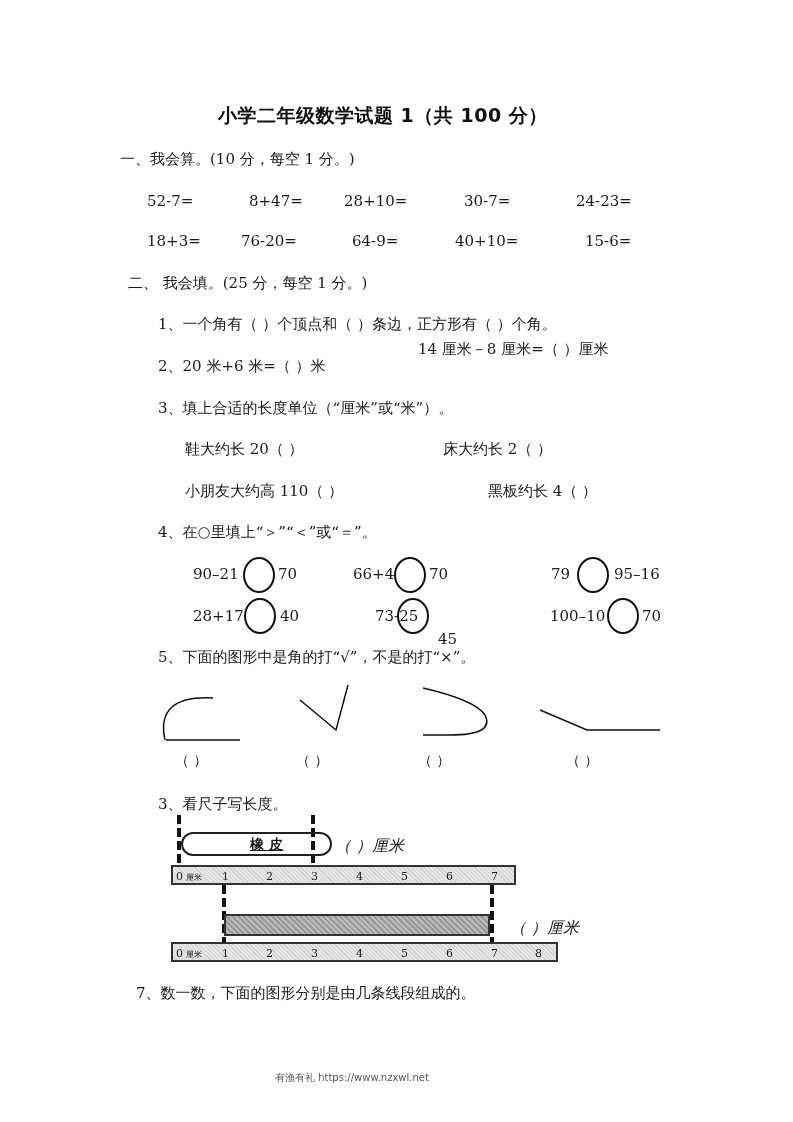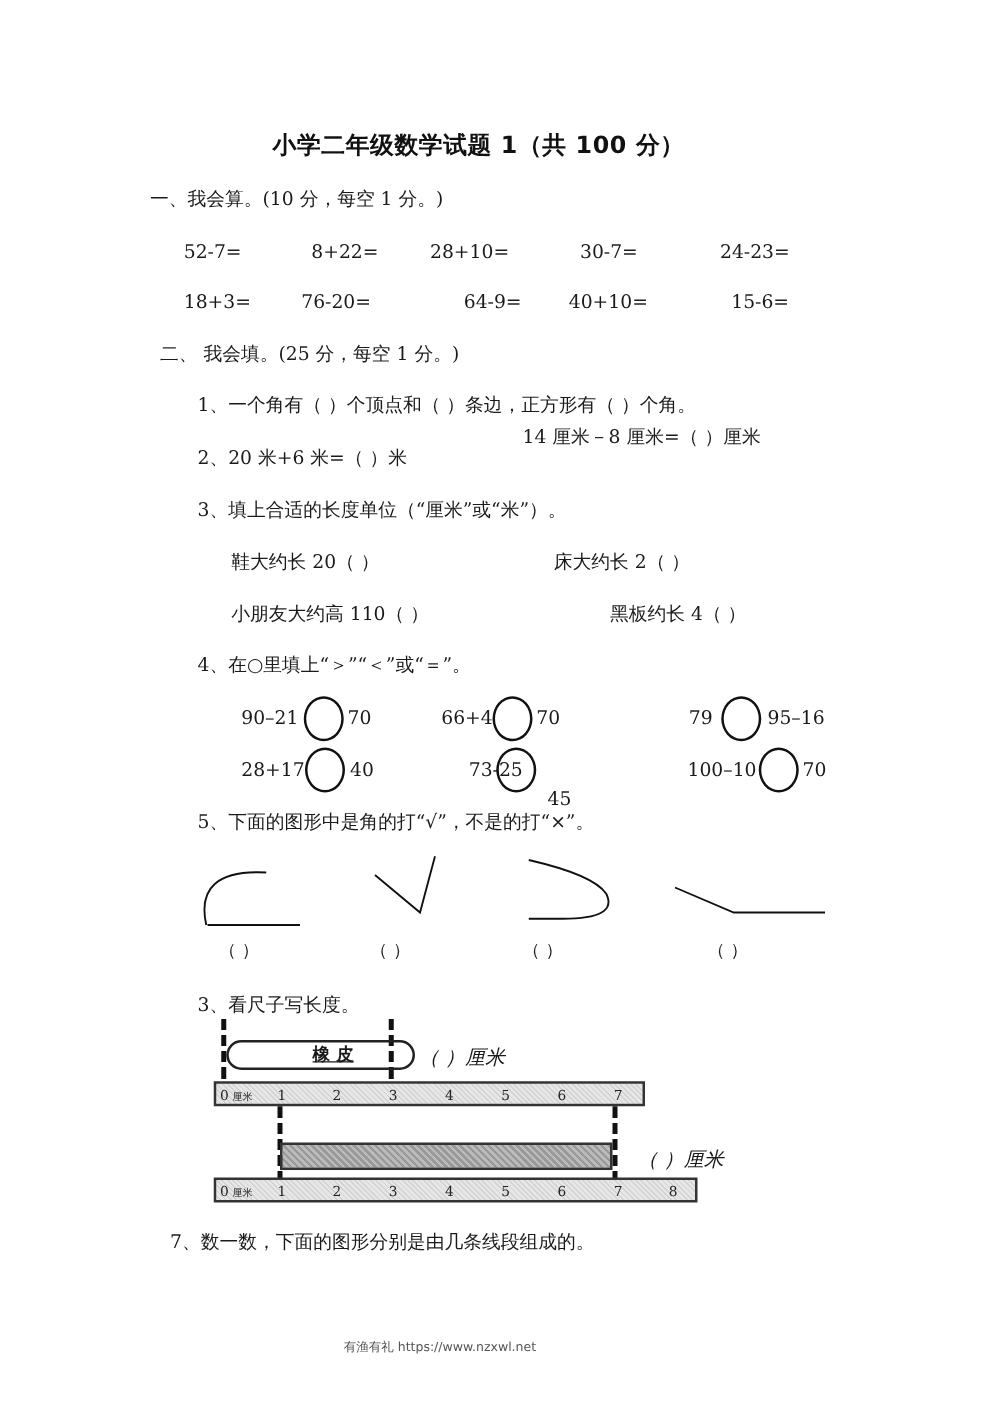--- a/index.html
+++ b/index.html
@@ -18,27 +18,27 @@
   .dash { position: absolute; width: 4px; background: repeating-linear-gradient(#111 0 9px, transparent 9px 13px); }
   .cmunit { font-size: 16px; font-style: italic; }
 </style>
 </head>
 <body>
 
 <div class="abs title" style="left:218px; top:103px;">小学二年级数学试题 1（共 100 分）</div>
 
 <div class="abs sec" style="left:120px; top:150px;">一、我会算。(10 分，每空 1 分。)</div>
 <div class="abs calc" style="left:147px; top:192px;">52-7=</div>
-<div class="abs calc" style="left:249px; top:192px;">8+22=</div>
+<div class="abs calc" style="left:249px; top:192px;">8+47=</div>
 <div class="abs calc" style="left:344px; top:192px;">28+10=</div>
 <div class="abs calc" style="left:464px; top:192px;">30-7=</div>
 <div class="abs calc" style="left:576px; top:192px;">24-23=</div>
 <div class="abs calc" style="left:147px; top:232px;">18+3=</div>
 <div class="abs calc" style="left:241px; top:232px;">76-20=</div>
-<div class="abs calc" style="left:371px; top:232px;">64-9=</div>
+<div class="abs calc" style="left:352px; top:232px;">64-9=</div>
 <div class="abs calc" style="left:455px; top:232px;">40+10=</div>
 <div class="abs calc" style="left:585px; top:232px;">15-6=</div>
 
 <div class="abs sec" style="left:128px; top:274px;">二、  我会填。(25 分，每空 1 分。)</div>
 <div class="abs txt" style="left:158px; top:315px;">1、一个角有（   ）个顶点和（   ）条边，正方形有（   ）个角。</div>
 <div class="abs txt" style="left:158px; top:357px;">2、20 米+6 米=（    ）米</div>
 <div class="abs txt" style="left:418px; top:340px;">14 厘米－8 厘米=（    ）厘米</div>
 
 <div class="abs txt" style="left:158px; top:399px;">3、填上合适的长度单位（“厘米”或“米”）。</div>
 <div class="abs txt" style="left:185px; top:440px;">鞋大约长 20（        ）</div>

